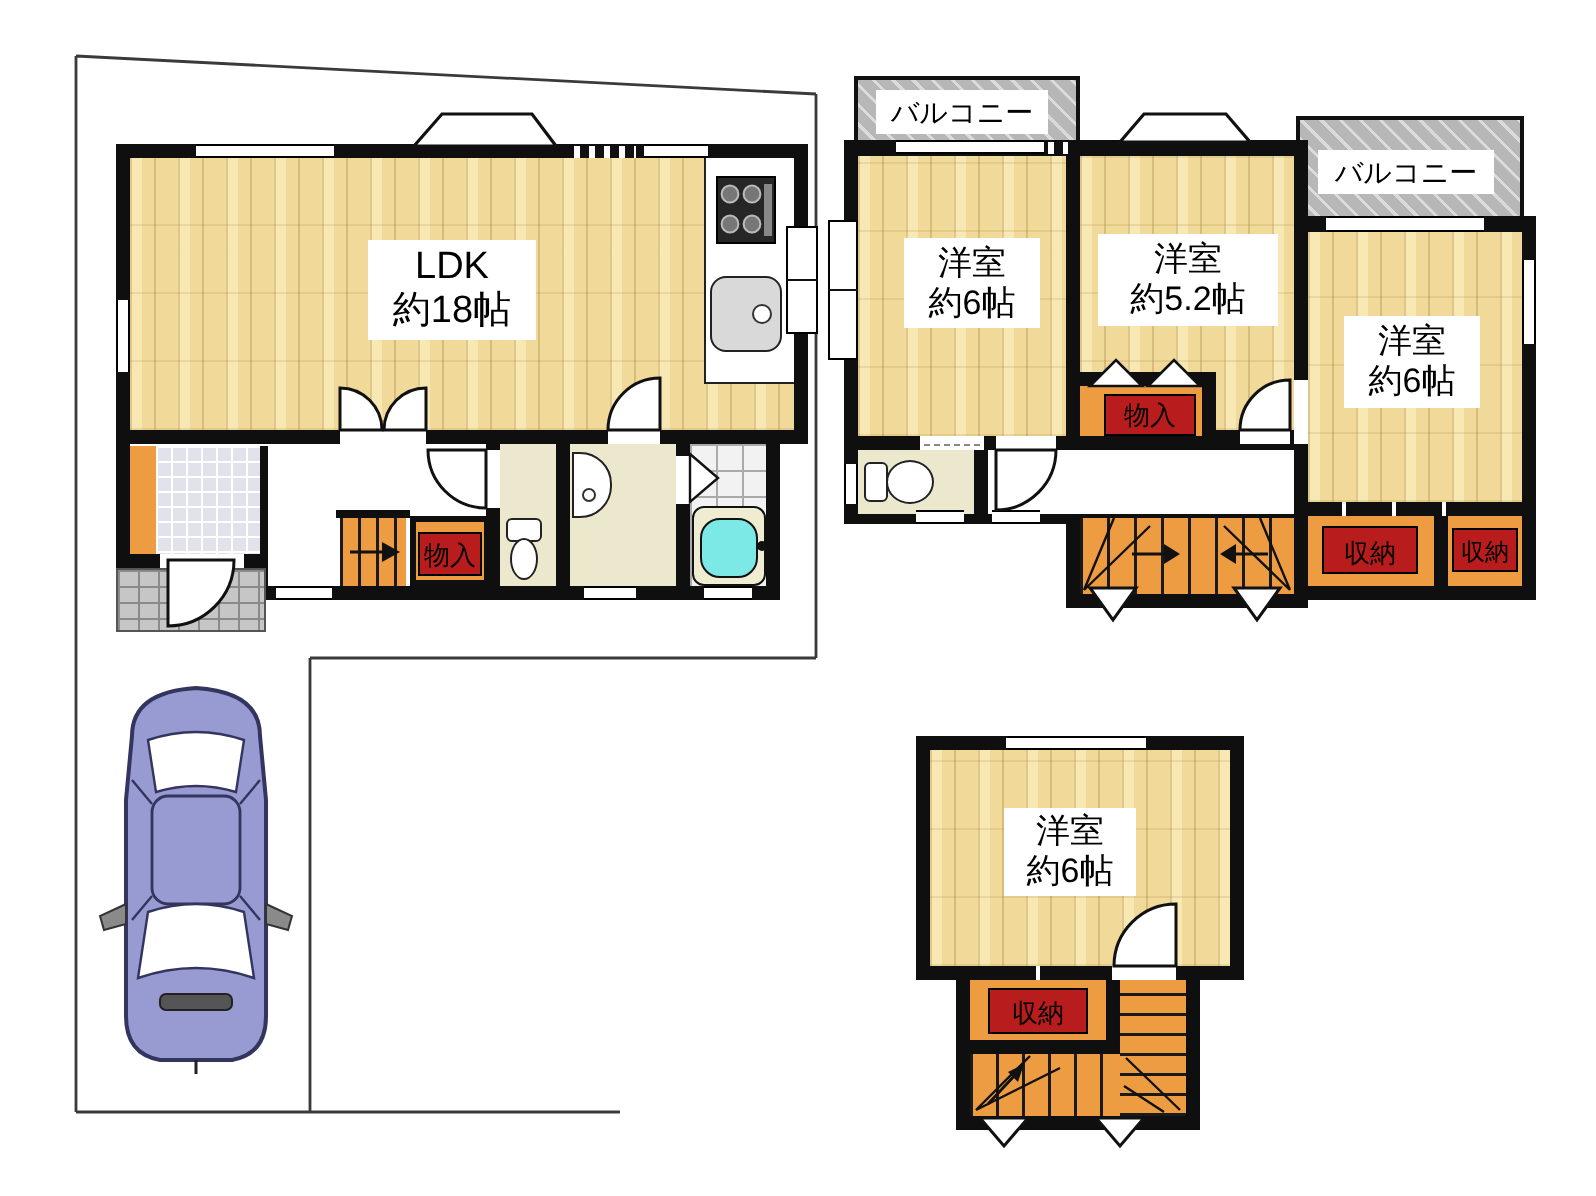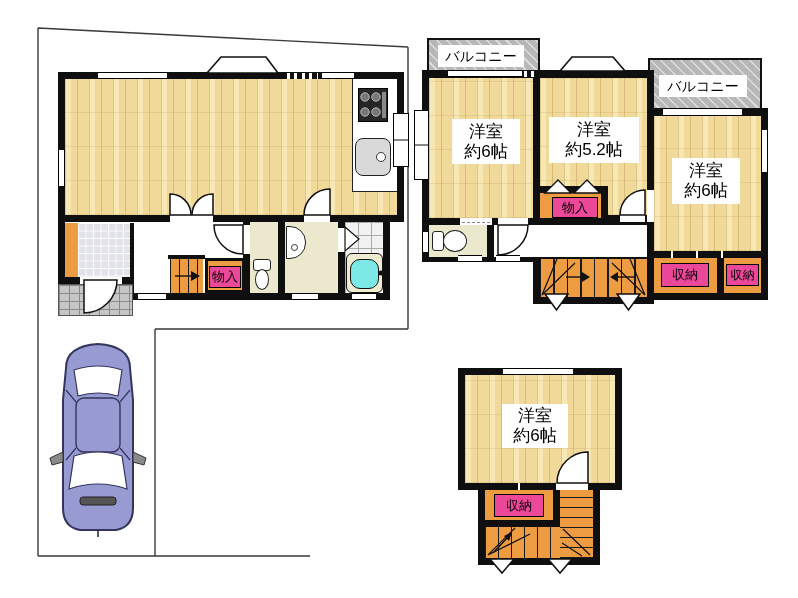--- a/index.html
+++ b/index.html
@@ -28,21 +28,21 @@
     background-size:10px 8px;}
   .btile{background-color:#f2f2f2;
     background-image:linear-gradient(#aaaaaa 1px, rgba(0,0,0,0) 1px),linear-gradient(90deg,#aaaaaa 1px, rgba(0,0,0,0) 1px);
     background-size:13px 13px;}
   .treads9{background-image:repeating-linear-gradient(90deg,#1a1a1a 0 1.3px, rgba(0,0,0,0) 1.3px 9px);}
   .treads13{background-image:repeating-linear-gradient(90deg,#1a1a1a 0 1.3px, rgba(0,0,0,0) 1.3px 13.5px);}
   .treadsh10{background-image:repeating-linear-gradient(0deg,#1a1a1a 0 1.3px, rgba(0,0,0,0) 1.3px 10px);}
   .treads12{background-image:repeating-linear-gradient(90deg,#1a1a1a 0 1.3px, rgba(0,0,0,0) 1.3px 13px);}
   .rlabel{background:#fff;display:flex;flex-direction:column;align-items:center;justify-content:center;
     color:#000;line-height:1.17;white-space:nowrap;text-align:center;}
-  .slabel{background:#ec4899;border:1.5px solid #000;display:flex;align-items:center;justify-content:center;
+  .slabel{background:#b91c1c;border:1.5px solid #000;display:flex;align-items:flex-end;justify-content:center;
     color:#000;white-space:nowrap;}
   .dashline{position:absolute;left:2px;right:2px;top:50%;border-top:1.5px dashed #888;}
   .louver{background:repeating-linear-gradient(90deg,#ffffff 0 3px,#111111 3px 7.5px);}
   svg{position:absolute;left:0;top:0;pointer-events:none;}
 </style>
 </head>
 <body>
 
 <div id="plan">
 
@@ -98,20 +98,24 @@
   <div class="abs louver" style="left:287px;top:72.5px;width:31px;height:6px;"></div>
   <div class="abs win" style="left:322px;top:72px;width:32px;height:7px;"></div>
   <div class="abs winv" style="left:58px;top:150px;width:7px;height:36px;"></div>
   <div class="abs wbox" style="left:393px;top:113px;width:16px;height:54px;"></div>
   <div class="abs win" style="left:138px;top:293px;width:28px;height:7px;"></div>
   <div class="abs win" style="left:292px;top:293px;width:26px;height:7px;"></div>
   <div class="abs win" style="left:352px;top:293px;width:24px;height:7px;"></div>
   <div class="abs white" style="left:170px;top:215px;width:43px;height:7px;"></div>
   <div class="abs white" style="left:304px;top:215px;width:26px;height:7px;"></div>
 
+  <div class="abs rlabel" style="left:184px;top:120px;width:84px;height:50px;font-size:19px;">
+    <span>LDK</span>
+    <span>約18帖</span>
+  </div>
 
   <div class="abs balc" style="left:427px;top:38px;width:113px;height:37px;"></div>
   <div class="abs balc" style="left:648px;top:58px;width:114px;height:54px;"></div>
 
   <div class="abs wall" style="left:422px;top:70px;width:232px;height:155px;"></div>
   <div class="abs wood" style="left:429px;top:78px;width:104px;height:140px;"></div>
   <div class="abs wood" style="left:540px;top:78px;width:107px;height:137px;"></div>
 
   <div class="abs wall" style="left:536px;top:186px;width:72px;height:36px;"></div>
   <div class="abs orange" style="left:540px;top:193px;width:61px;height:29px;"></div>

